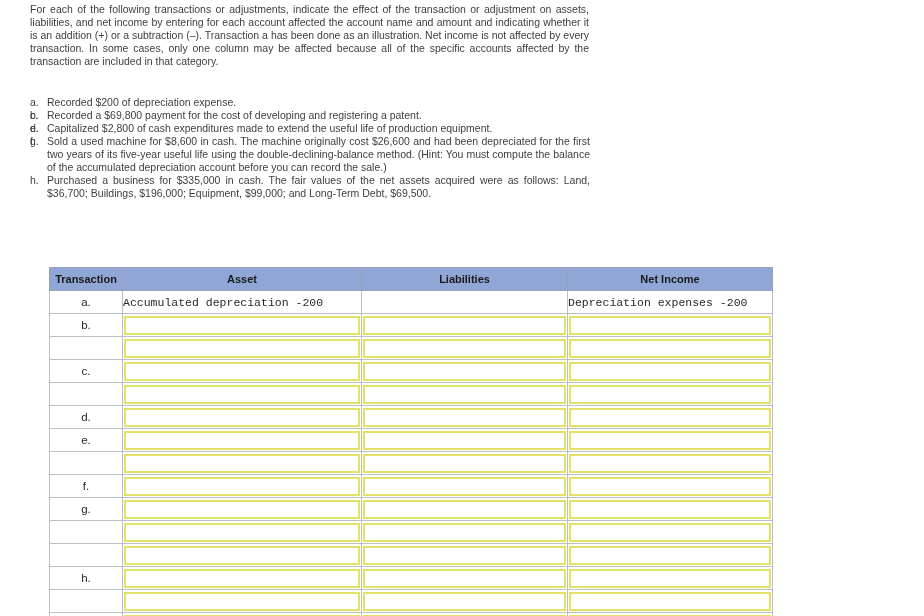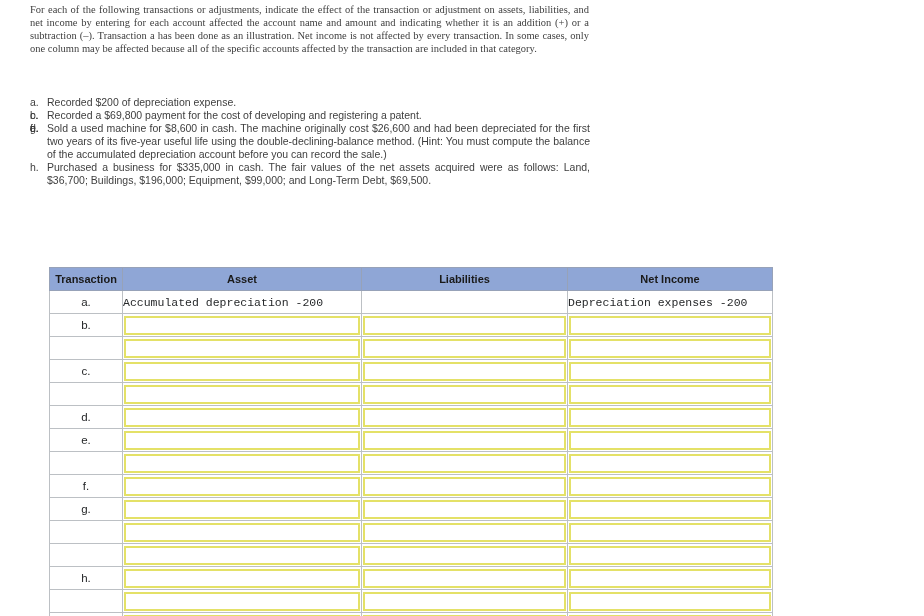--- a/index.html
+++ b/index.html
@@ -11,21 +11,20 @@
     font-family: "Liberation Sans", "DejaVu Sans", sans-serif;
     color: #3e3e3e;
     -webkit-font-smoothing: antialiased;
   }
   .intro {
     position: absolute; left: 30px; top: 3px; width: 559px;
     margin: 0;
     font-size: 10.5px; line-height: 13px;
     text-align: justify;
     color: #3e3e3e;
-    font-family: Liberation Serif, serif;
   }
   .txn-list {
     position: absolute; left: 30px; top: 96px; width: 560px;
     font-size: 10.5px; line-height: 13px;
     color: #3e3e3e;
   }
   .txn-item { position: relative; padding-left: 17px; text-align: justify; }
   .txn-letter { position: absolute; left: 0; top: 0; }
   table.grid {
     position: absolute; left: 49px; top: 267px;
@@ -70,21 +69,21 @@
 </head>
 <body>
 
 <p class="intro">For each of the following transactions or adjustments, indicate the effect of the transaction or adjustment on assets, liabilities, and net income by entering for each account affected the account name and amount and indicating whether it is an addition (+) or a subtraction (–). Transaction a has been done as an illustration. Net income is not affected by every transaction. In some cases, only one column may be affected because all of the specific accounts affected by the transaction are included in that category.</p>
 
 <div class="txn-list" id="txn-list">
     <div class="txn-item"><span class="txn-letter">a.</span><span>Recorded $200 of depreciation expense.</span></div>
     <div class="txn-item"><span class="txn-letter">b.</span></div>
     <div class="txn-item"><span class="txn-letter">c.</span><span>Recorded a $69,800 payment for the cost of developing and registering a patent.</span></div>
     <div class="txn-item"><span class="txn-letter">d.</span></div>
-    <div class="txn-item"><span class="txn-letter">e.</span></div>
+    <div class="txn-item"><span class="txn-letter">e.</span><span>Capitalized $2,800 of cash expenditures made to extend the useful life of production equipment.</span></div>
     <div class="txn-item"><span class="txn-letter">f.</span></div>
     <div class="txn-item"><span class="txn-letter">g.</span><span>Sold a used machine for $8,600 in cash. The machine originally cost $26,600 and had been depreciated for the first two years of its five-year useful life using the double-declining-balance method. (Hint: You must compute the balance of the accumulated depreciation account before you can record the sale.)</span></div>
     <div class="txn-item"><span class="txn-letter">h.</span><span>Purchased a business for $335,000 in cash. The fair values of the net assets acquired were as follows: Land, $36,700; Buildings, $196,000; Equipment, $99,000; and Long-Term Debt, $69,500.</span></div>
   </div>
 
 <table class="grid">
   <colgroup id="table-cols">
       <col style="width: 73px;">
       <col style="width: 239px;">
       <col style="width: 206px;">

